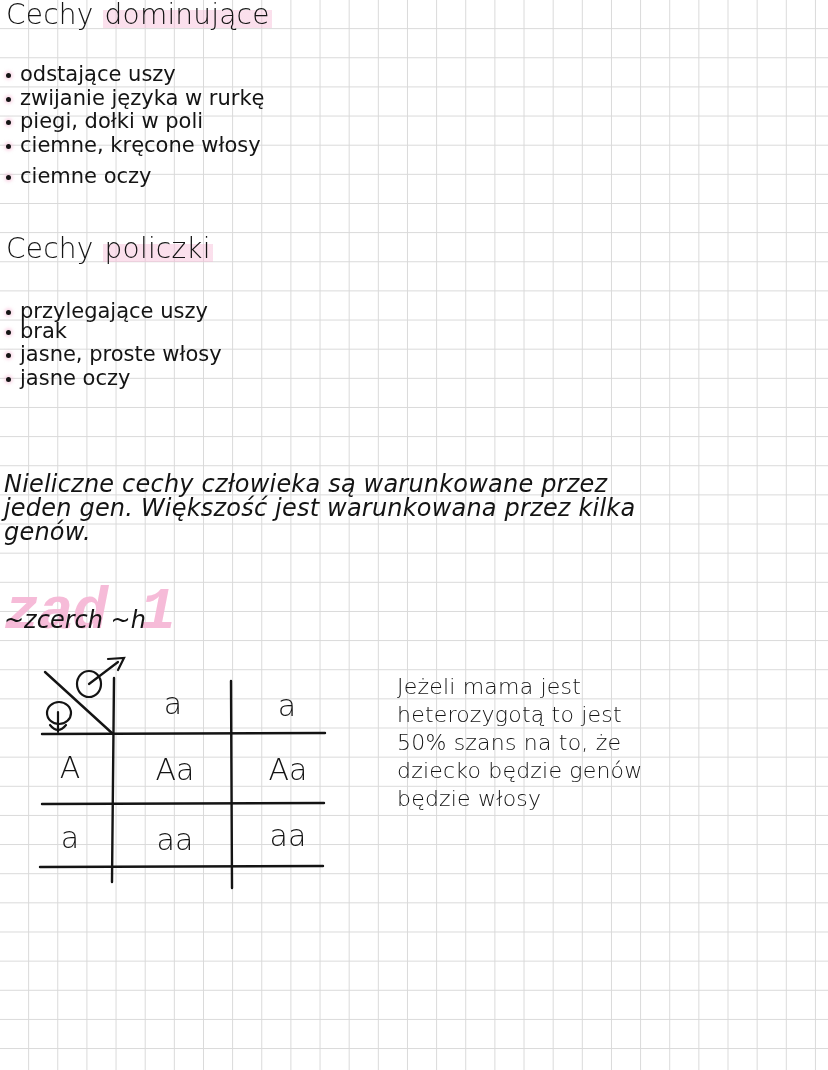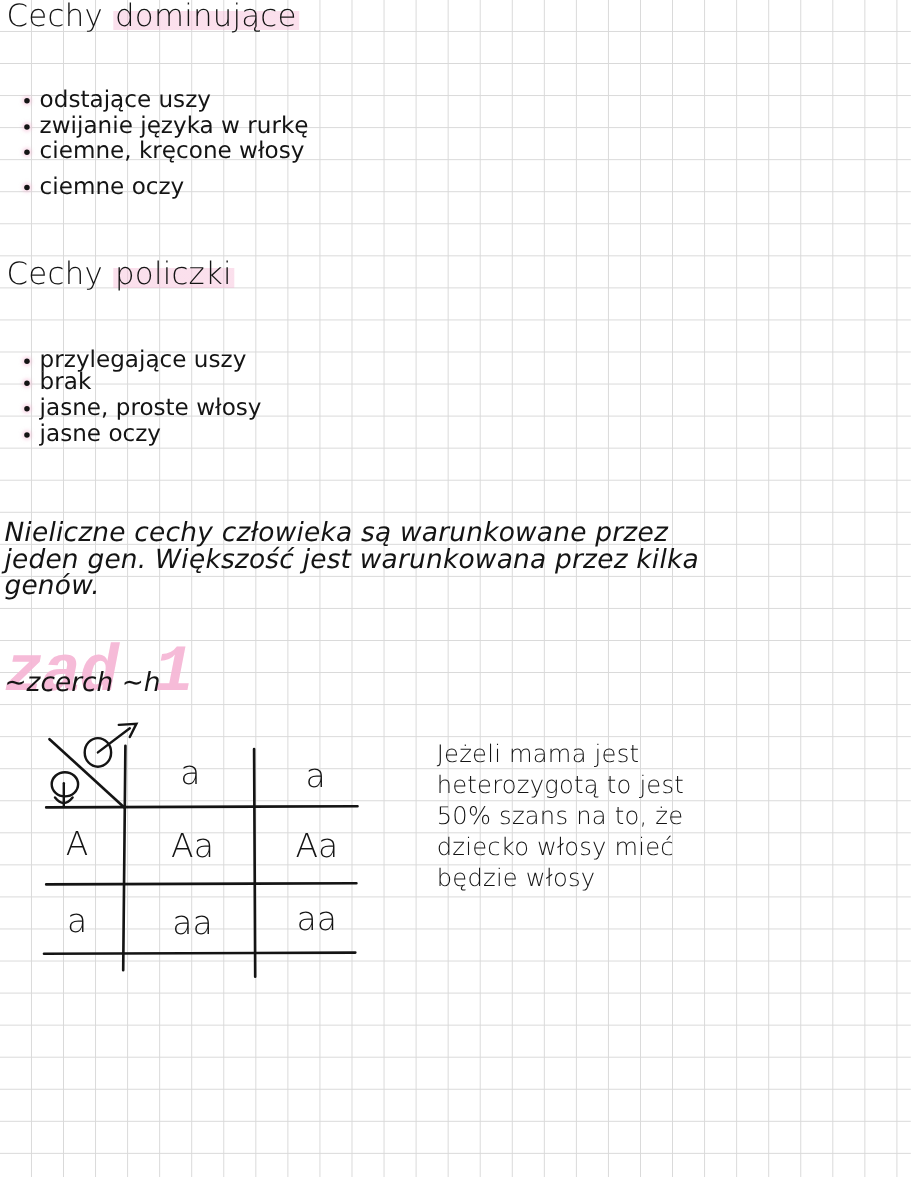--- a/index.html
+++ b/index.html
@@ -10,21 +10,21 @@
       linear-gradient(to right, #d9d9d9 1.2px, transparent 1.2px),
       linear-gradient(to bottom, #d9d9d9 1.2px, transparent 1.2px);
     background-size: 29.15px 29.15px;
     background-position: -1px -1px;
     font-family: "DejaVu Sans", sans-serif;
     color: #141414;
   }
   .hand { position: absolute; white-space: nowrap; font-family: "DejaVu Sans", sans-serif; font-weight: 300; color: #141414; letter-spacing: 0.2px; }
   .heading { font-size: 28px; }
   .hl { background: linear-gradient(to bottom, transparent 35%, rgba(246, 186, 214, 0.45) 35%, rgba(246, 186, 214, 0.45) 90%, transparent 90%); padding: 0 2px; }
-  .list { position: absolute; margin: 16px; padding: 0; list-style: none; }
+  .list { position: absolute; margin: 0; padding: 0; list-style: none; }
   .list li { position: relative; padding-left: 16px; font-size: 21px; line-height: 23.5px; white-space: nowrap; }
   .list li .dot { position: absolute; left: 2px; top: 10px; width: 5px; height: 5px; border-radius: 50%; background: #141414; box-shadow: 0 0 3px 2px rgba(246,186,214,0.5); }
   .para { position: absolute; font-size: 24px; line-height: 24px; font-style: italic; }
   .para div { white-space: nowrap; }
   .zad { position: absolute; left: 4px; top: 578px; font-size: 60px; font-weight: bold; font-style: italic; color: #f6b8d6; font-family: Liberation Mono, monospace; letter-spacing: -2px; opacity: 0.95; }
   .scribble { position: absolute; left: 4px; top: 606px; font-size: 24px; font-style: italic; color: #141414; }
   .punnett { position: absolute; left: 0; top: 0; width: 828px; height: 1070px; pointer-events: none; }
   .cell { position: absolute; font-size: 30px; font-weight: 300; text-align: center; width: 110px; }
   .note { position: absolute; left: 397px; top: 673px; font-size: 22px; line-height: 28px; }
   .note div { white-space: nowrap; }
@@ -32,20 +32,21 @@
 </head>
 <body>
 
 <div class="hand heading" style="left:6px; top:-2px;">
   <span>Cechy</span>
   <span class="hl">dominujące</span>
 </div>
 <ul class="list" style="left:4px; top:63px;">
   <li><span class="dot"></span><span>odstające uszy</span></li>
   <li><span class="dot"></span><span>zwijanie języka w rurkę</span></li>
+  <li><span class="dot"></span><span>piegi, dołki w poli</span></li>
   <li><span class="dot"></span><span>ciemne, kręcone włosy</span></li>
   <li style="margin-top:8px;"><span class="dot"></span><span>ciemne oczy</span></li>
 </ul>
 
 <div class="hand heading" style="left:6px; top:232px;">
   <span>Cechy</span>
   <span class="hl">policzki</span>
 </div>
 <ul class="list" style="left:4px; top:300px;">
   <li><span class="dot"></span><span>przylegające uszy</span></li>
@@ -92,15 +93,15 @@
 <div class="cell" style="left:233px; top:752px;">Aa</div>
 
 <div class="cell" style="left:20px; top:820px; width:100px;">a</div>
 <div class="cell" style="left:120px; top:822px;">aa</div>
 <div class="cell" style="left:233px; top:818px;">aa</div>
 
 <div class="hand note">
   <div>Jeżeli mama jest</div>
   <div>heterozygotą to jest</div>
   <div>50% szans na to, że</div>
-  <div>dziecko włosy mieć</div>
+  <div>dziecko będzie genów</div>
   <div>będzie włosy</div>
 </div>
 
 </body></html>

